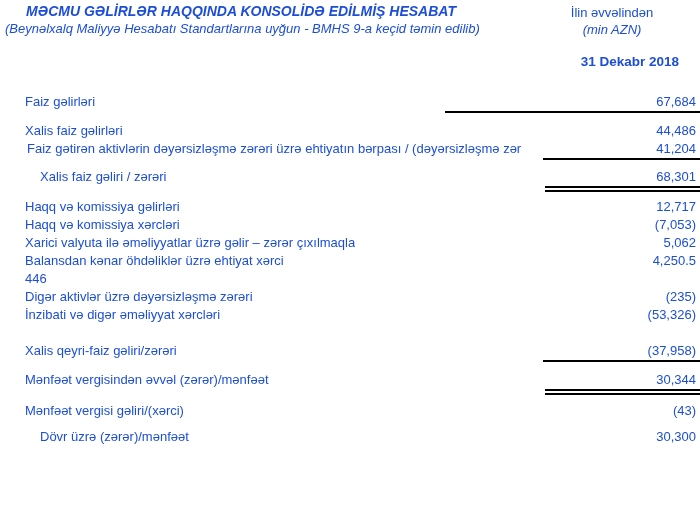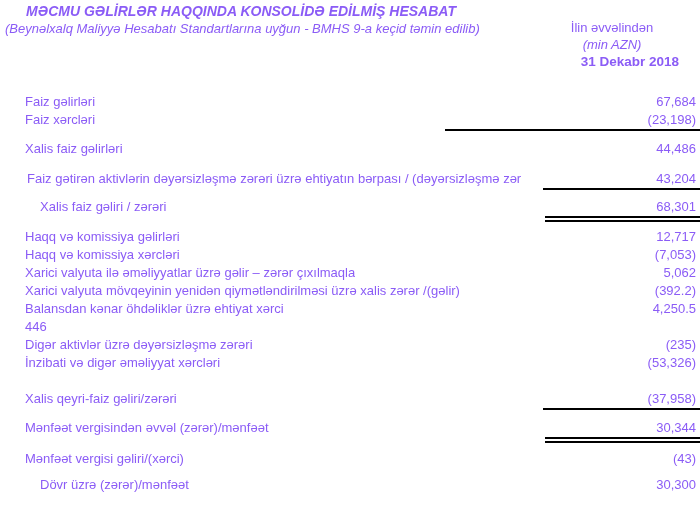--- a/index.html
+++ b/index.html
@@ -1,38 +1,38 @@
 <!DOCTYPE html>
 <html><head>
 <meta charset="utf-8">
 <style>
   html,body{margin:0;padding:0;background:#ffffff;}
   .page{
     position:relative;
     width:700px;height:513px;
     background:#ffffff;
-    color:#8b5cf6;
+    color:#1d4ed8;
     font-family:"Liberation Sans","DejaVu Sans",sans-serif;
     overflow:hidden;
     box-sizing:border-box;
     padding-top:3px;
   }
   .hdr{position:relative;height:34px;}
   .hdr-title{
     margin-left:26px;
     font-size:14px;font-weight:bold;font-style:italic;
     line-height:17px;white-space:nowrap;
   }
   .hdr-subtitle{
     margin-left:5px;
     font-size:13px;font-style:italic;
     line-height:17px;white-space:nowrap;
   }
   .period-box{
-    position:absolute;top:16px;right:23px;width:130px;
+    position:absolute;top:1px;right:23px;width:130px;
     text-align:center;line-height:17px;font-size:13px;
   }
   .period-line2{font-style:italic;}
   .date-row{
     margin-top:16px;
     text-align:right;padding-right:21px;
     font-size:13.5px;font-weight:bold;line-height:17px;
   }
   .rows{margin-top:23px;}
   .row{
@@ -46,21 +46,21 @@
   .row .amt{text-align:right;padding-right:4px;flex:0 0 auto;}
   .bold{font-weight:normal;}
   .rule{height:2px;background:#000;width:157px;margin-left:auto;margin-right:0;}
   .rule-wide{width:255px;}
   .rule-double{
     height:2px;background:transparent;
     border-top:2px solid #000;border-bottom:2px solid #000;
     width:155px;margin-left:auto;margin-right:0;
   }
   .mt6{margin-top:6px;}.mt7{margin-top:7px;}.mt8{margin-top:8px;padding-left:40px;}
-  .mt9{margin-top:9px;}.mt12{margin-top:12px;padding-left:27px;}.mt18{margin-top:18px;}
+  .mt9{margin-top:9px;}.mt12{padding-left:27px;}.mt18{margin-top:18px;}
 </style>
 </head>
 <body>
 
 <div class="page">
 
   <div class="hdr">
     <div class="hdr-title">MƏCMU GƏLİRLƏR HAQQINDA KONSOLİDƏ EDİLMİŞ HESABAT</div>
     <div class="hdr-subtitle">(Beynəlxalq Maliyyə Hesabatı Standartlarına uyğun - BMHS 9-a keçid təmin edilib)</div>
     <div class="period-box">
@@ -71,34 +71,30 @@
 
   <div class="date-row">31 Dekabr 2018</div>
 
   <div class="rows">
 
     <div class="row">
       <span class="lbl">Faiz gəlirləri</span>
       <span class="amt">67,684</span>
     </div>
 
-    <div class="row">
-      <span class="lbl">Faiz xərcləri</span>
-      <span class="amt">(23,198)</span>
-    </div>
     <div class="rule rule-wide"></div>
 
     <div class="row bold mt9">
       <span class="lbl">Xalis faiz gəlirləri</span>
       <span class="amt">44,486</span>
     </div>
 
     <div class="row mt12">
       <span class="lbl">Faiz gətirən aktivlərin dəyərsizləşmə zərəri üzrə ehtiyatın bərpası / (dəyərsizləşmə zər</span>
-      <span class="amt">43,204</span>
+      <span class="amt">41,204</span>
     </div>
     <div class="rule"></div>
 
     <div class="row bold mt8">
       <span class="lbl">Xalis faiz gəliri / zərəri</span>
       <span class="amt">68,301</span>
     </div>
     <div class="rule-double"></div>
 
     <div class="row mt6">
@@ -109,24 +105,20 @@
     <div class="row">
       <span class="lbl">Haqq və komissiya xərcləri</span>
       <span class="amt">(7,053)</span>
     </div>
 
     <div class="row">
       <span class="lbl">Xarici valyuta ilə əməliyyatlar üzrə gəlir – zərər çıxılmaqla</span>
       <span class="amt">5,062</span>
     </div>
 
-    <div class="row">
-      <span class="lbl">Xarici valyuta mövqeyinin yenidən qiymətləndirilməsi üzrə xalis zərər /(gəlir)</span>
-      <span class="amt">(392.2)</span>
-    </div>
 
     <div class="row">
       <span class="lbl">Balansdan kənar öhdəliklər üzrə ehtiyat xərci</span>
       <span class="amt">4,250.5</span>
     </div>
 
 
     <div class="row">
       <span class="amt">446</span>
     </div>

